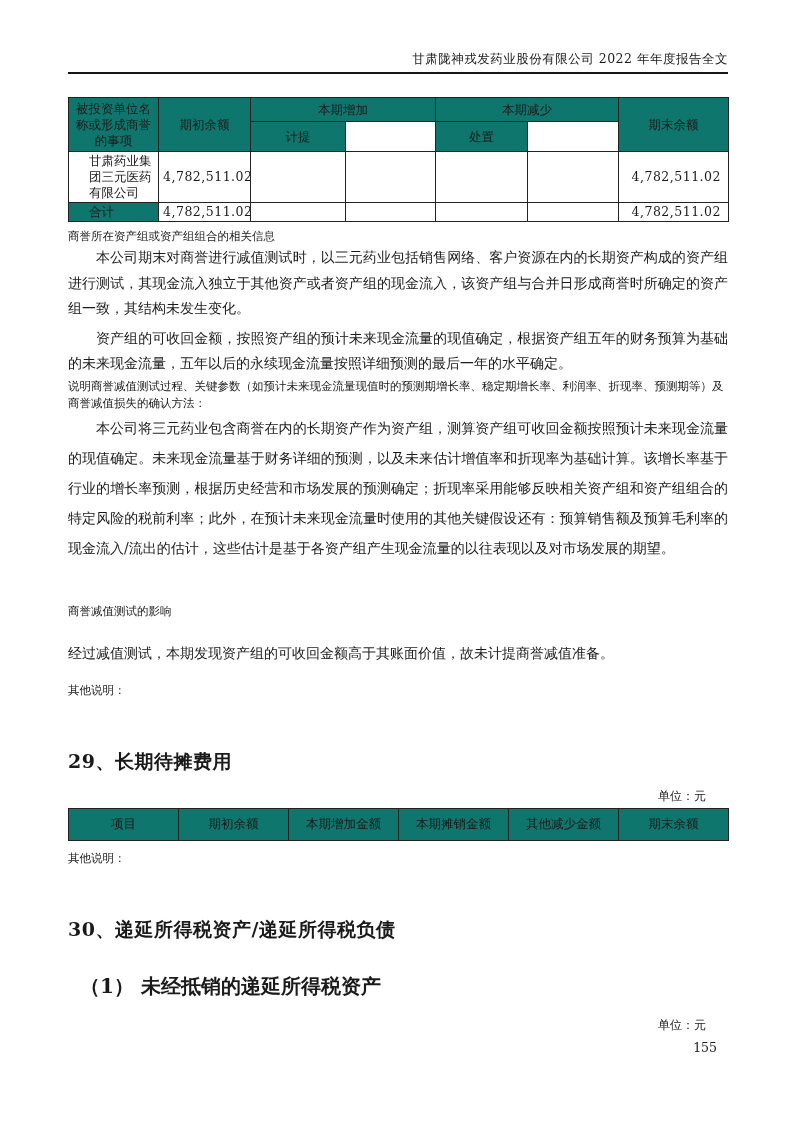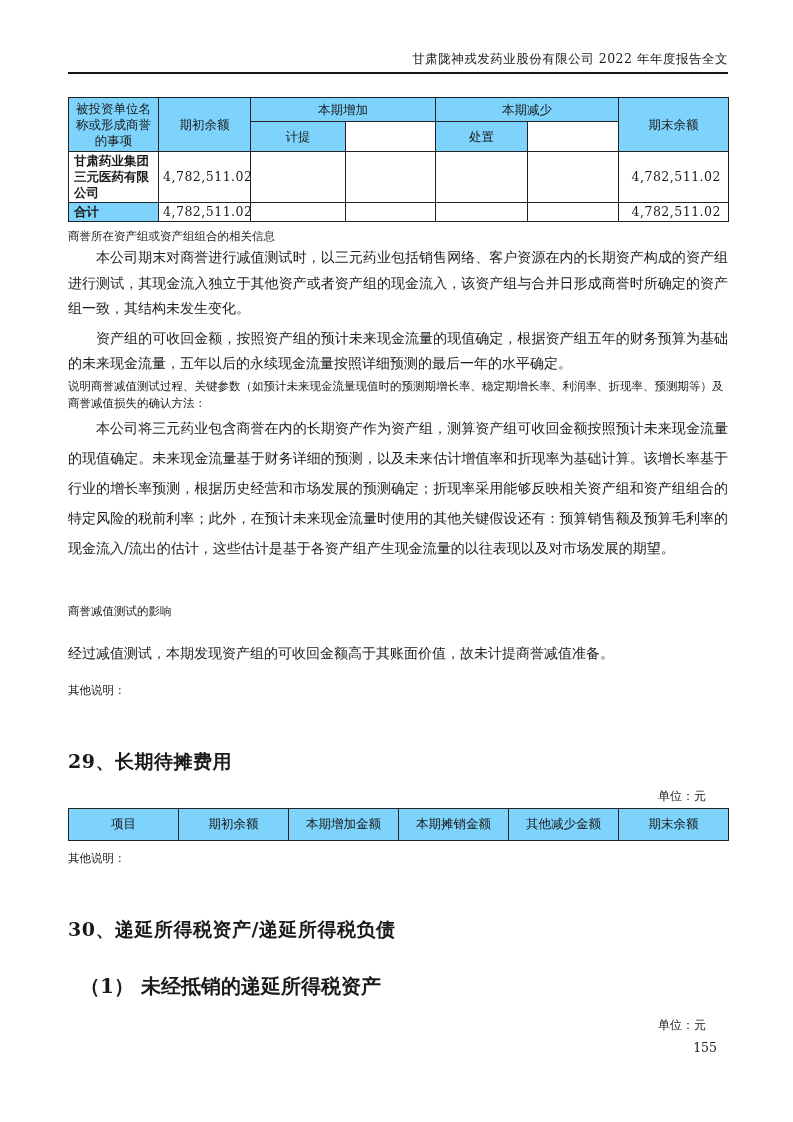--- a/index.html
+++ b/index.html
@@ -29,22 +29,22 @@
   table { border-collapse: collapse; table-layout: fixed; width: 660px; }
   td {
     border: 1px solid #222222;
     font-size: 12.5px;
     line-height: 16px;
     text-align: center;
     vertical-align: middle;
     padding: 1px 4px;
     overflow: hidden;
   }
-  .shade { background: #7dd3fc; }
-  td.cell-left { text-align: left; padding-left: 5px; font-weight: bold; }
+  .shade { background: #0f766e; }
+  td.cell-left { text-align: left; padding-left: 20px; }
   td.cell-num { text-align: right; padding-right: 7px; letter-spacing: 0.5px; }
 
   .goodwill-table { margin-top: 23px; }
   .goodwill-table tr.hrow1 td { height: 24px; }
   .goodwill-table tr.hrow2 td { height: 30px; }
   .goodwill-table tr.drow td { height: 50px; }
   .goodwill-table tr.trow td { height: 18px; }
 
   .note-small { font-size: 11.5px; line-height: 17px; }
   .mt-note1 { margin-top: 6px; }

